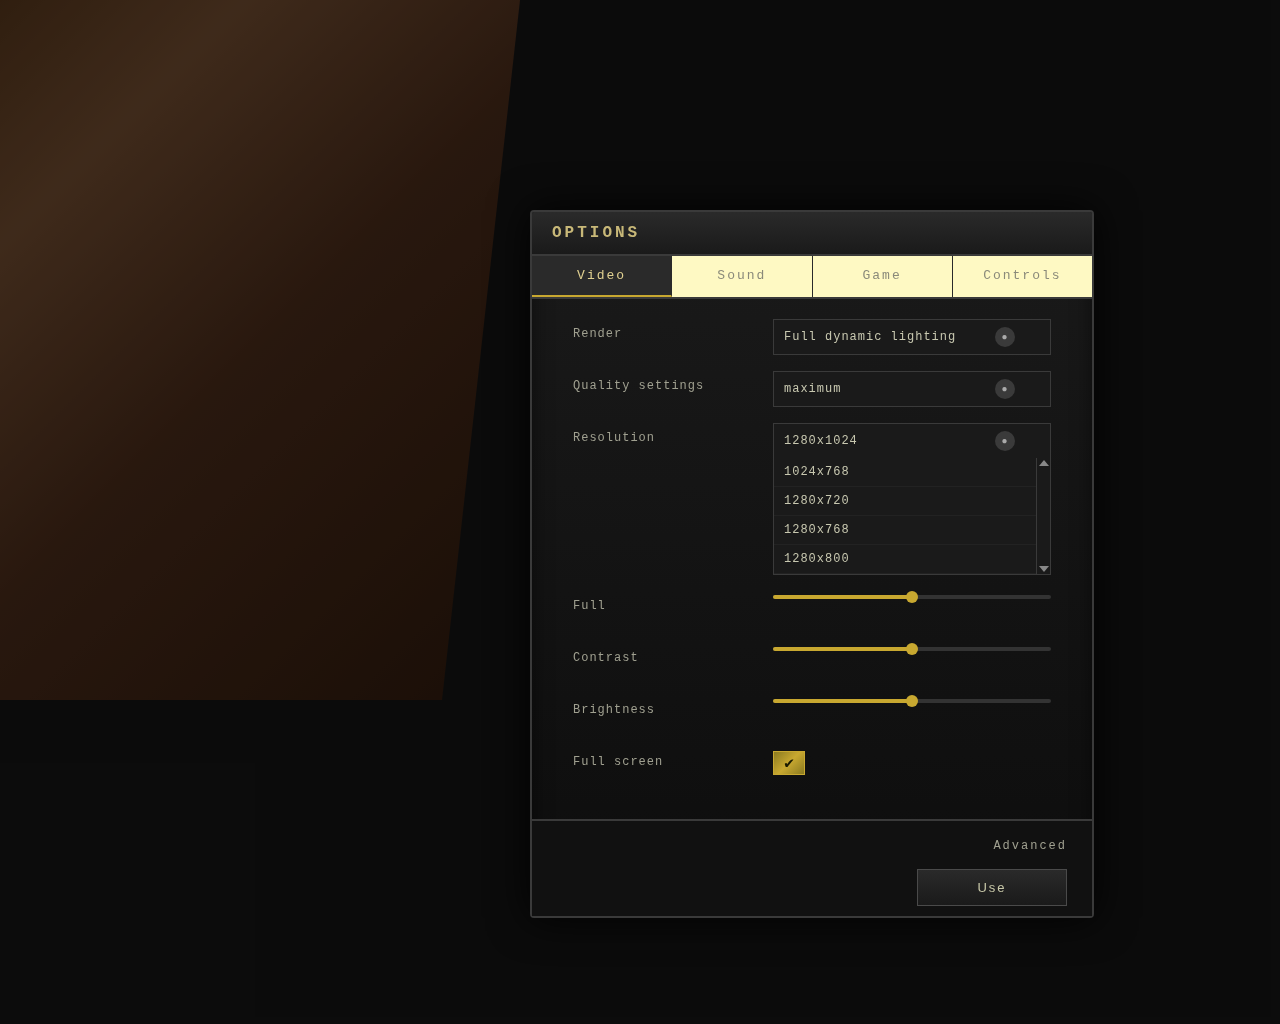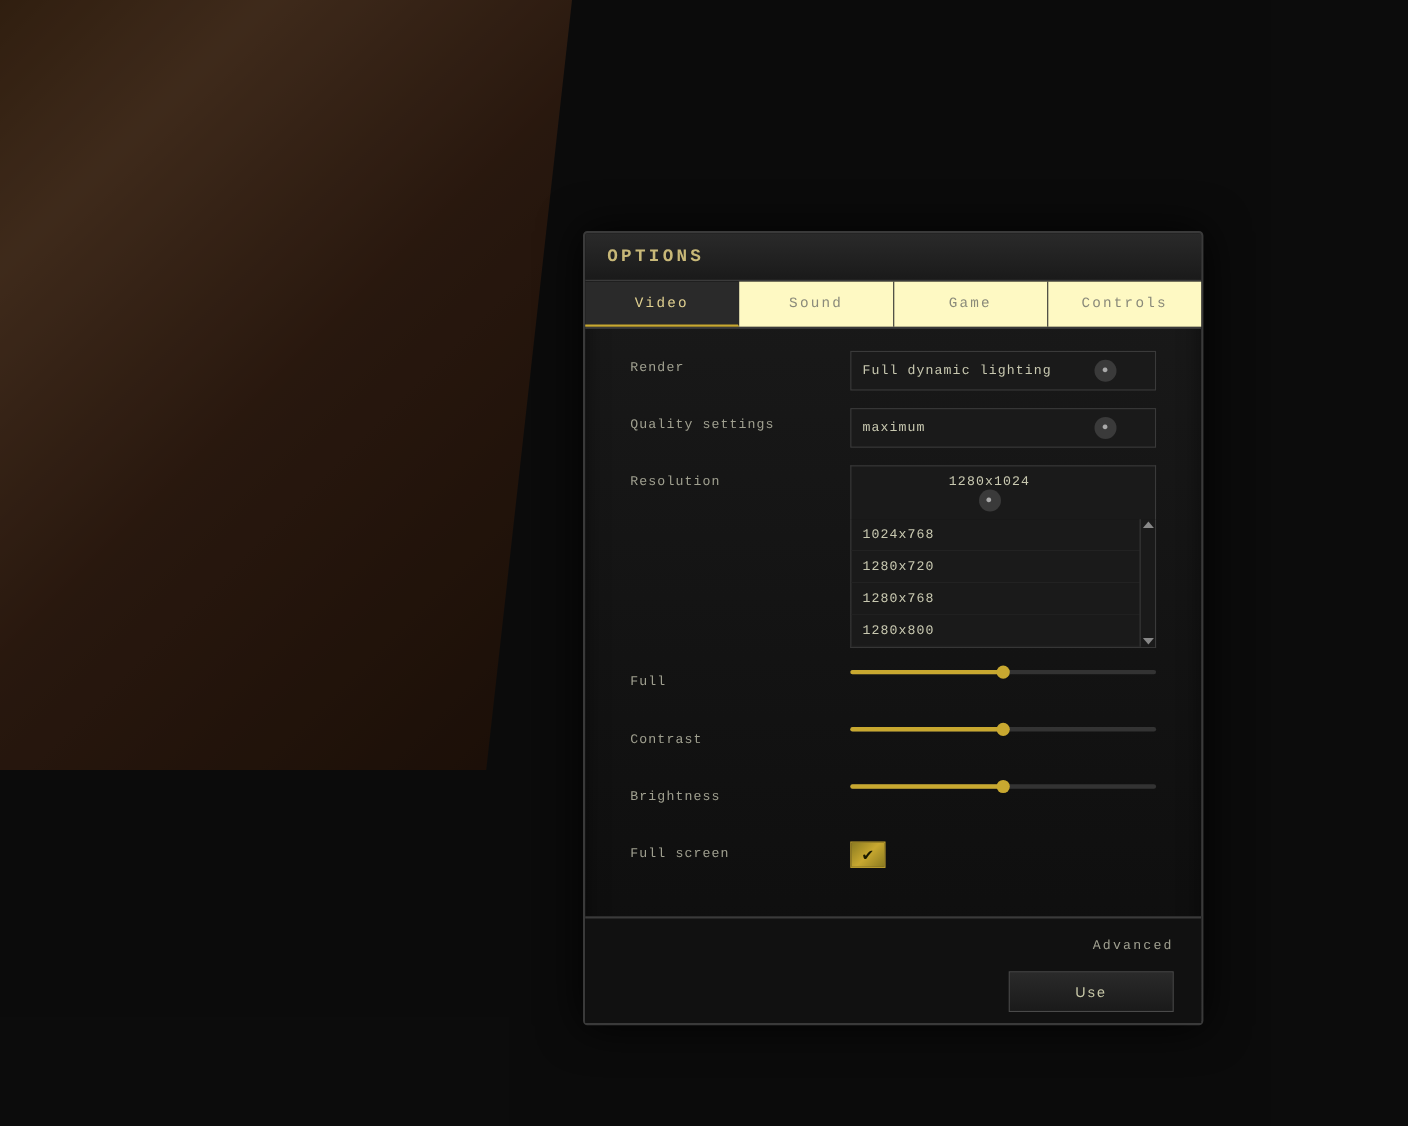--- a/index.html
+++ b/index.html
@@ -141,21 +141,20 @@
       align-items: center;
       justify-content: center;
       color: #aaa;
       font-size: 10px;
       flex-shrink: 0;
     }
 
     
     .dropdown-open {
       border-bottom: none;
-      flex-direction: column;
     }
 
     .dropdown-list {
       background: #1a1a1a;
       border: 1px solid #3a3a3a;
       border-top: none;
       position: relative;
       width: 100%;
     }
 

